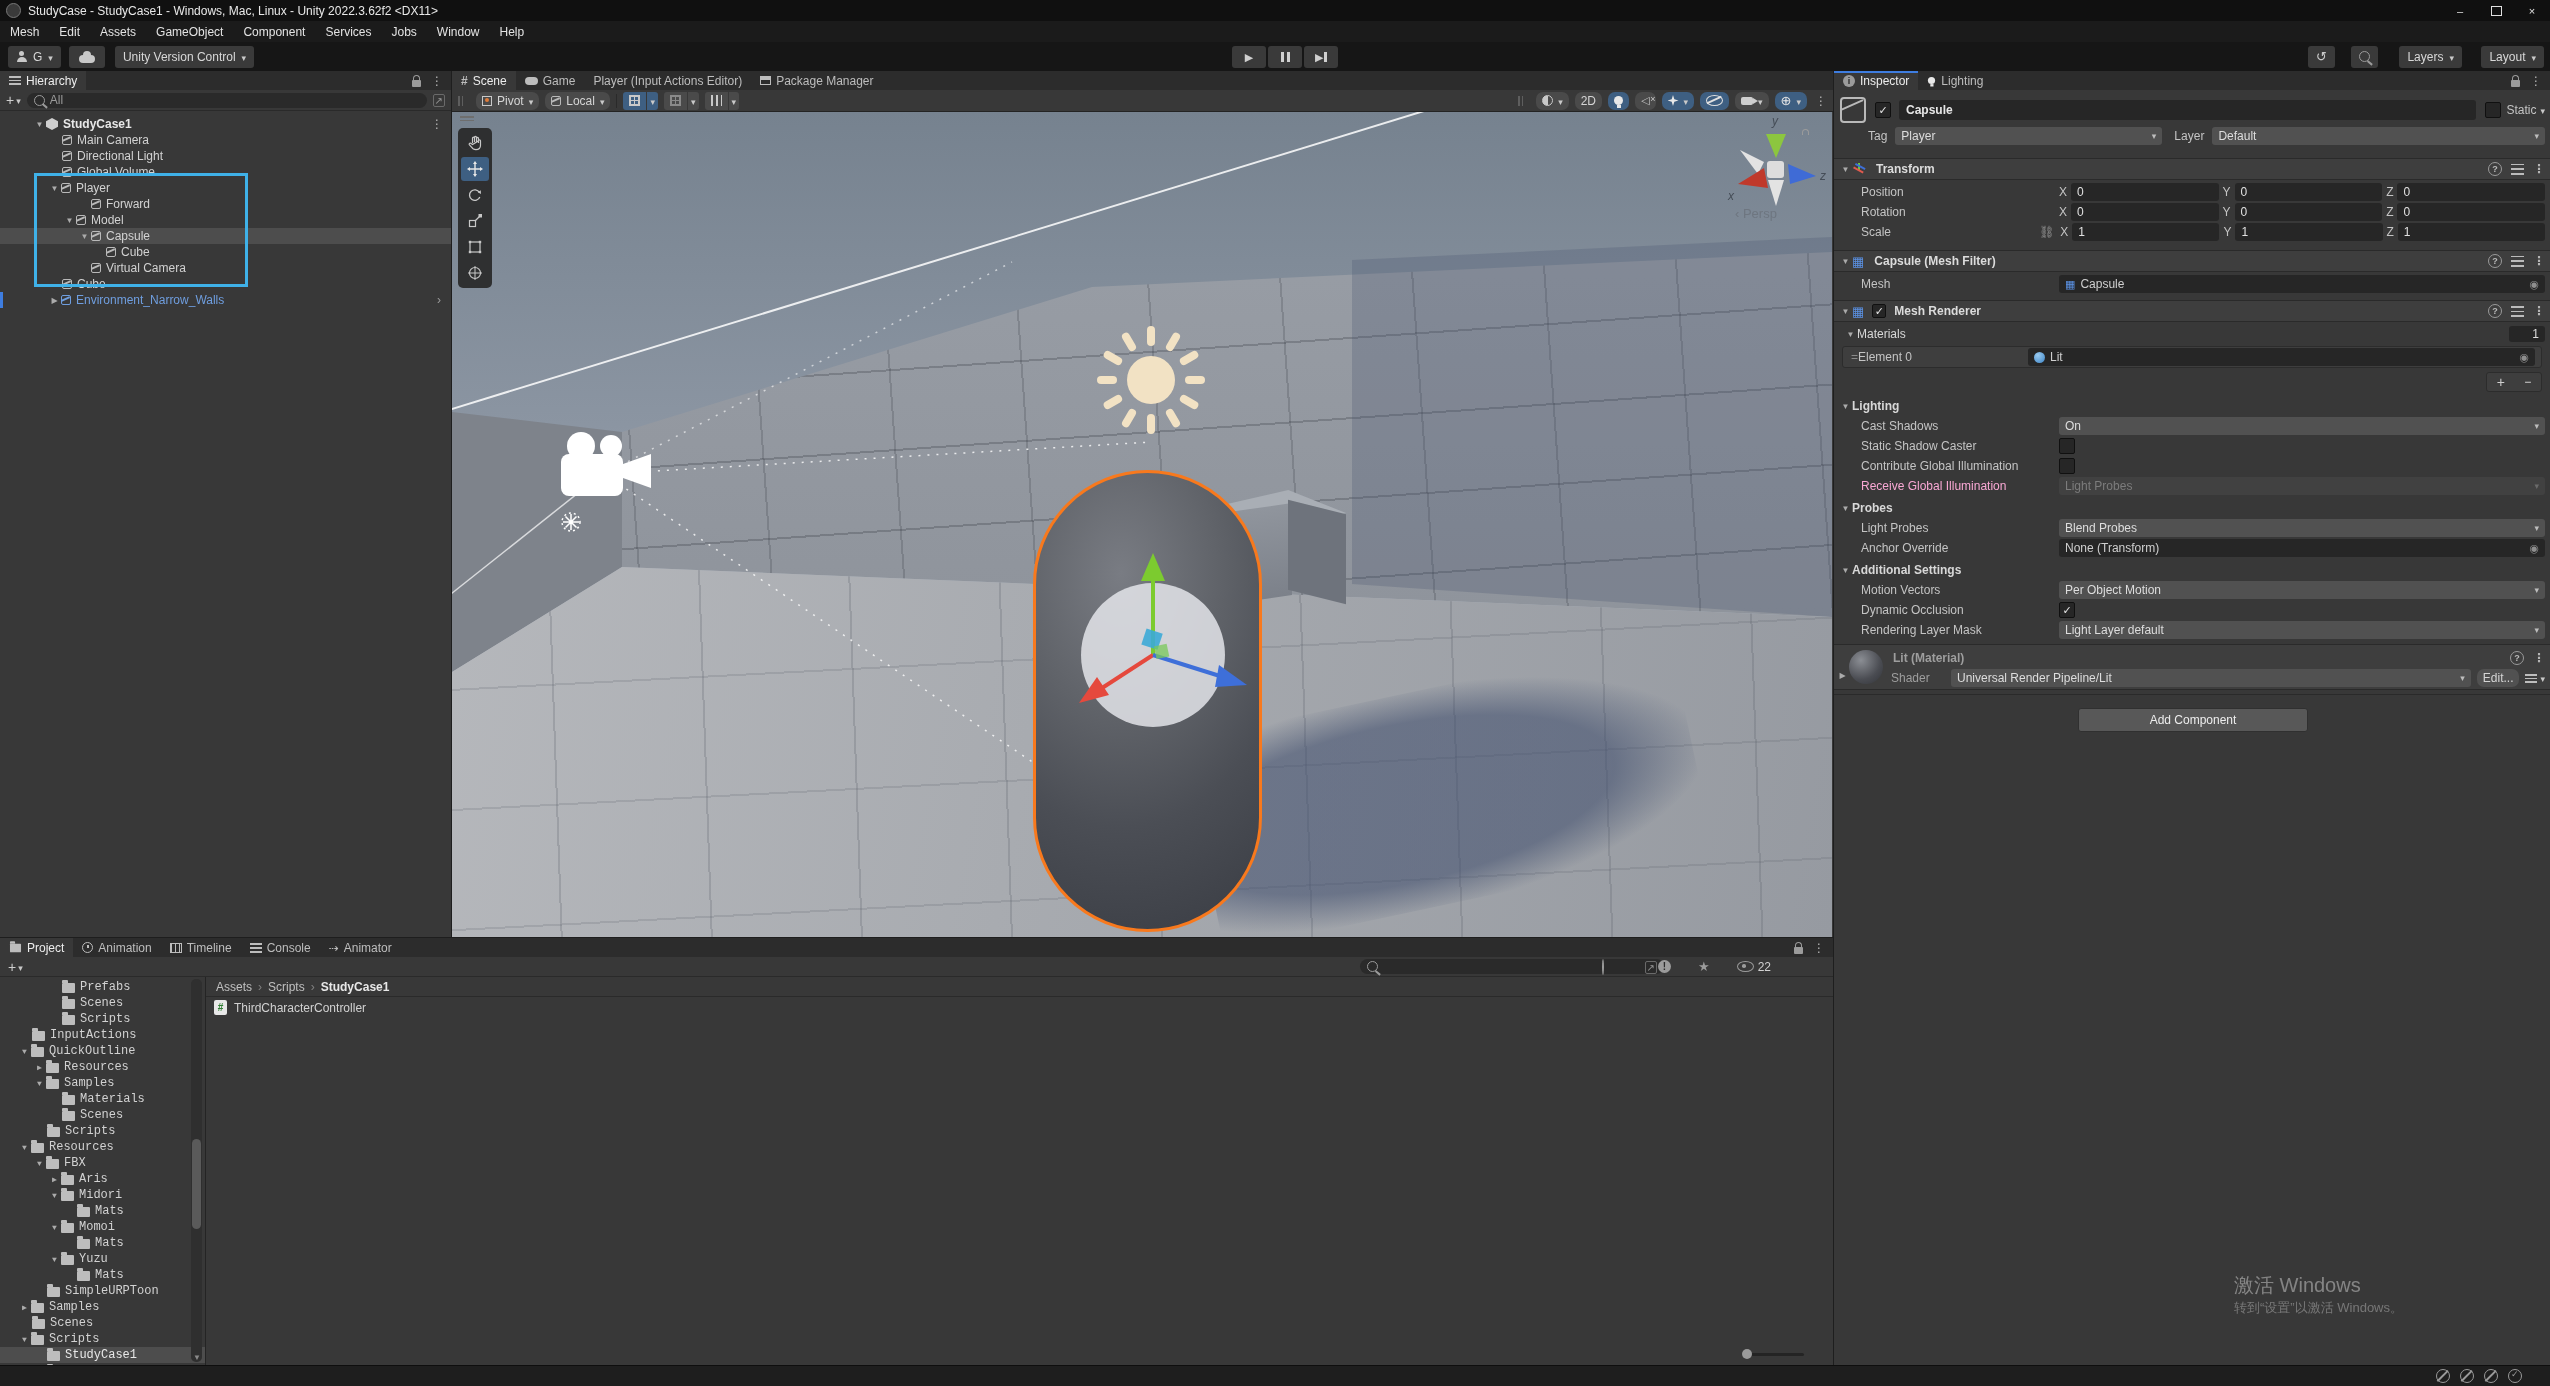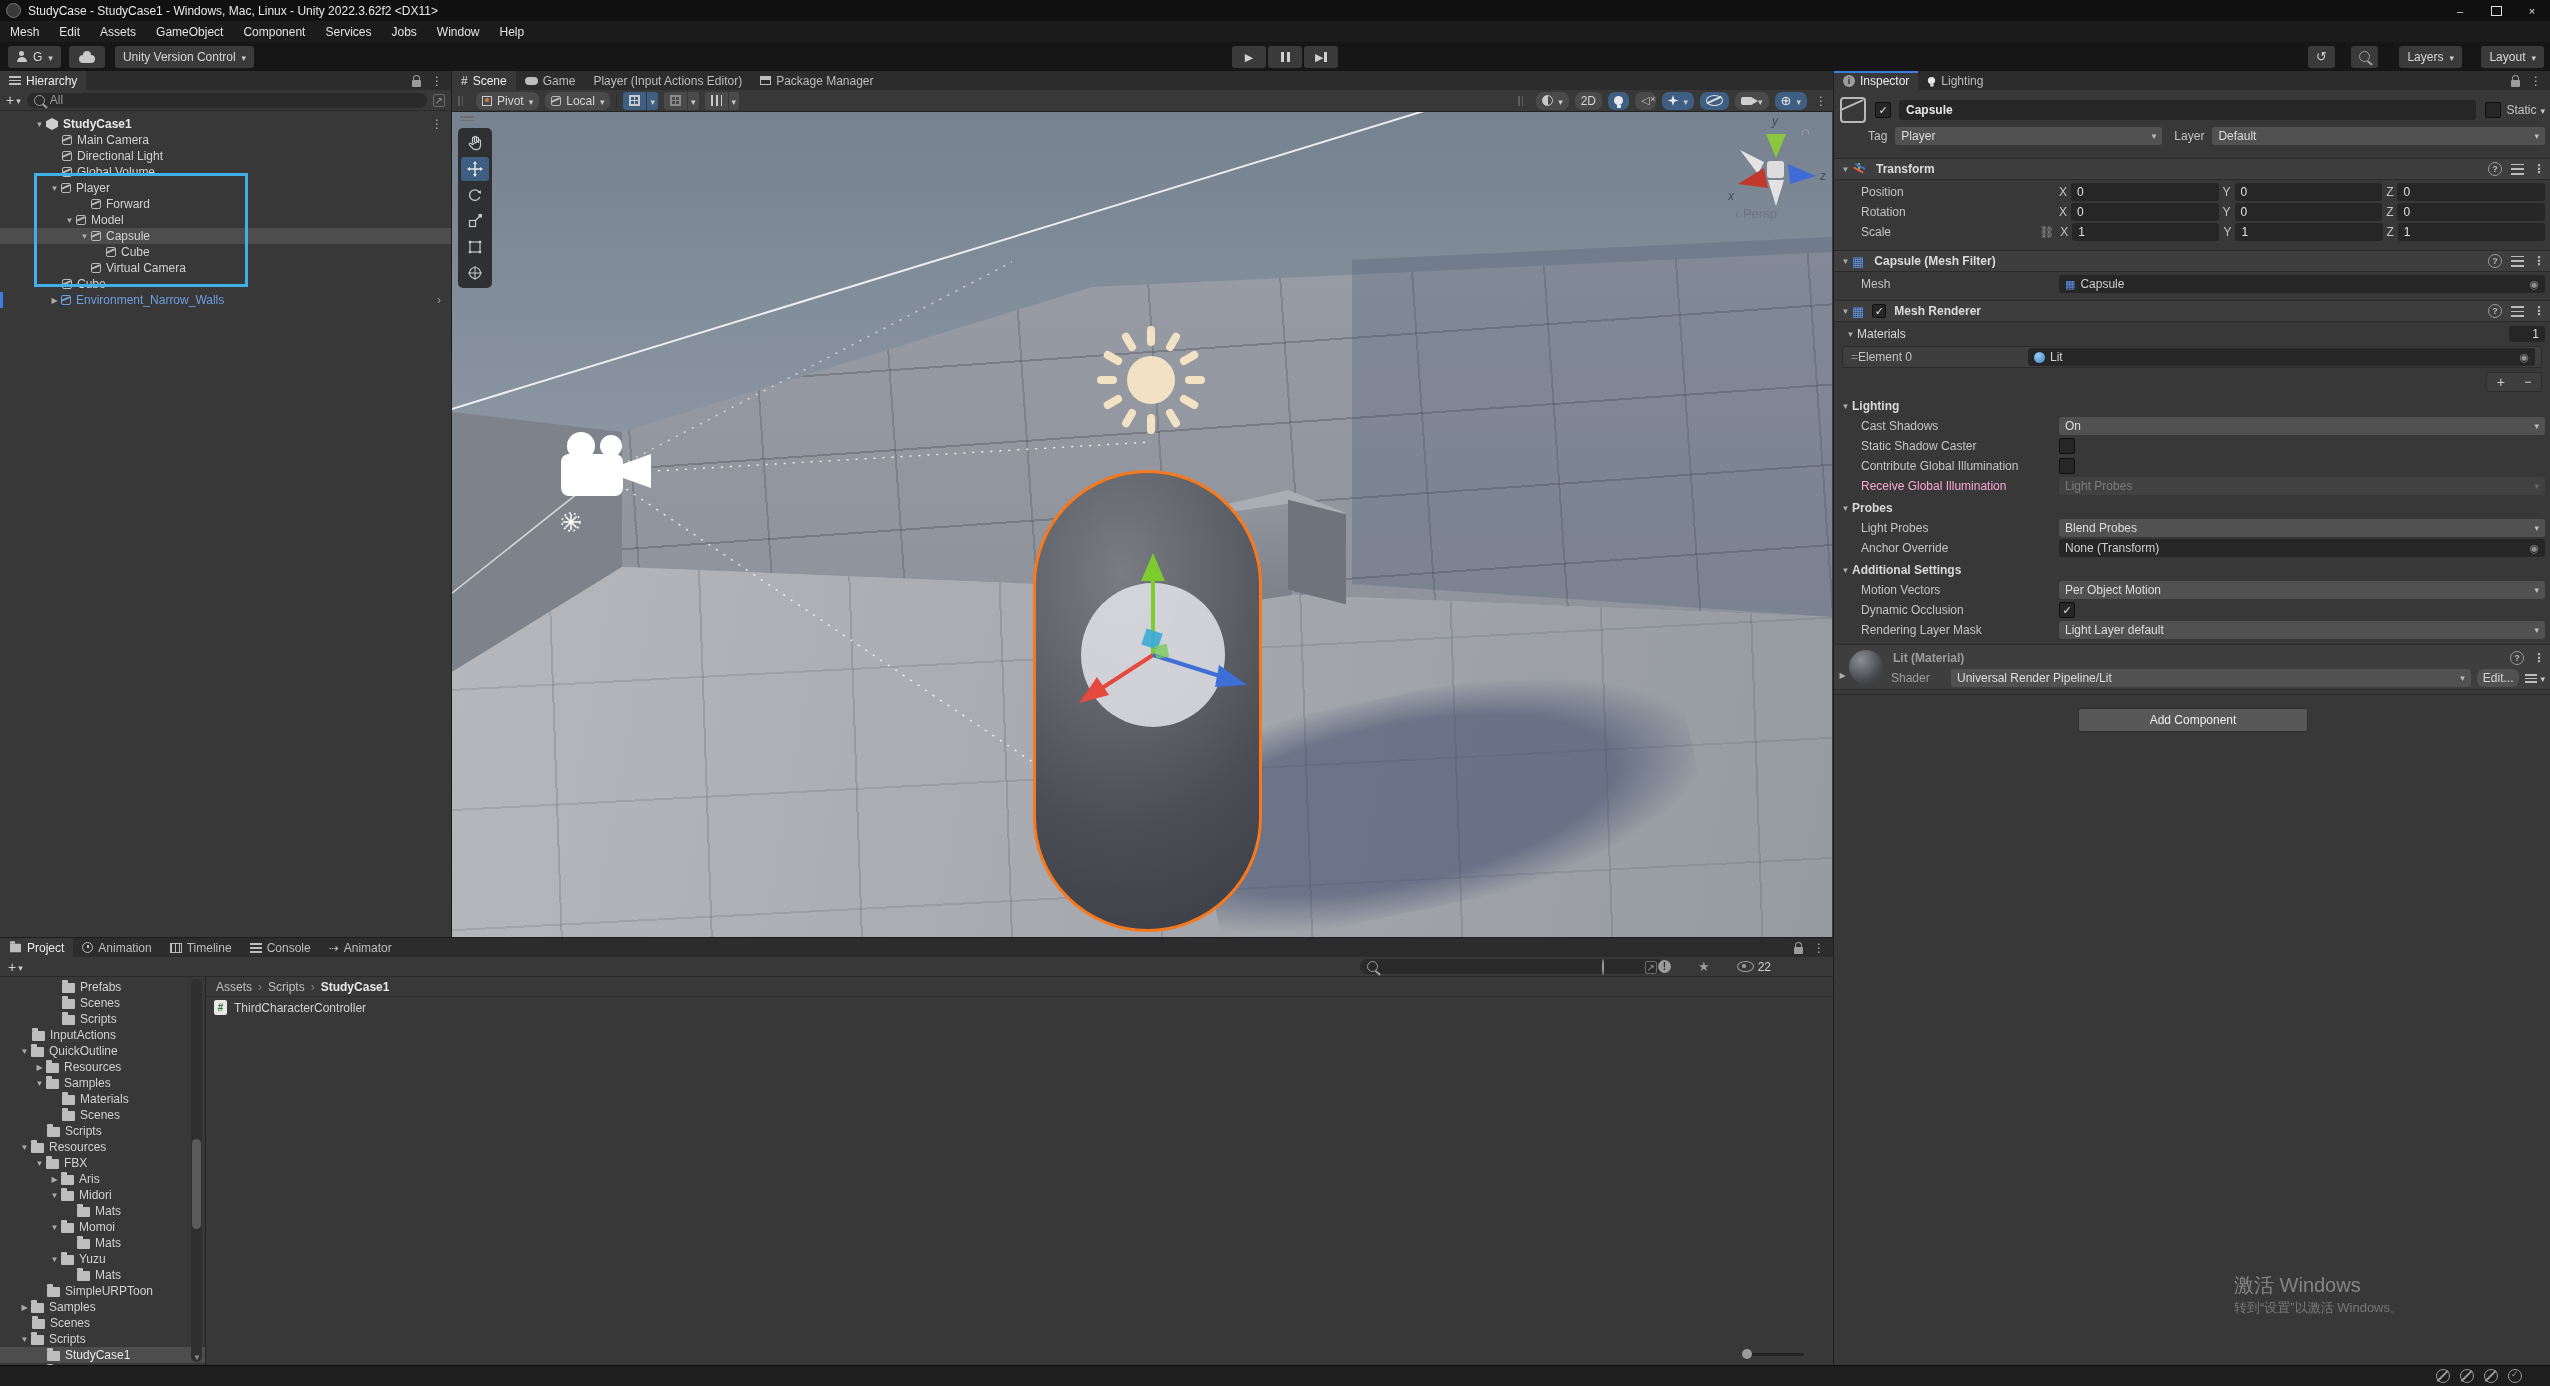--- a/index.html
+++ b/index.html
@@ -166,21 +166,21 @@
   .listbox{position:absolute;left:8px;width:700px;height:22px;background:#3E3E3E;border:1px solid #2C2C2C;border-radius:3px;display:flex;align-items:center;box-sizing:border-box;}
   .pm-box{position:absolute;width:54px;height:18px;background:#3E3E3E;border:1px solid #2C2C2C;border-radius:3px;display:flex;align-items:center;justify-content:space-around;color:#DDD;}
   .countf{width:36px;height:16px;background:#262626;border-radius:3px;color:#DDD;display:flex;align-items:center;justify-content:flex-end;padding:0 6px;box-sizing:border-box;}
   .mat-sphere{width:34px;height:34px;border-radius:50%;background:radial-gradient(circle at 35% 30%,#8B8E94,#4A4C52 60%,#323439);flex:none;}
   .addcomp{position:absolute;left:244px;top:637px;width:228px;height:22px;background:#585858;border:1px solid #303030;border-radius:3px;color:#EDEDED;display:flex;align-items:center;justify-content:center;}
   .matdot{width:11px;height:11px;border-radius:50%;background:radial-gradient(circle at 35% 30%,#9ACBF0,#3D84C6);flex:none;}
 
   
   .project{left:0;top:937px;width:1833px;height:428px;background:#383838;border-top:1px solid #1E1E1E;box-sizing:border-box;}
   .ptoolrow{height:20px;background:#383838;border-bottom:1px solid #2A2A2A;display:flex;align-items:center;padding:0 8px;gap:8px;box-sizing:border-box;}
-  .prow{position:absolute;height:16px;display:flex;align-items:center;}
+  .prow{position:absolute;height:16px;display:flex;align-items:center;font-family:Liberation Mono, monospace;}
   .prow.sel{background:#4D4D4D;}
   .prow .lbl{margin-left:5px;}
   .treediv{position:absolute;left:205px;top:39px;width:1px;bottom:0;background:#242424;}
   .crumbrow{position:absolute;left:206px;top:39px;right:0;height:20px;border-bottom:1px solid #2A2A2A;display:flex;align-items:center;padding-left:10px;gap:6px;color:#C0C0C0;box-sizing:border-box;}
   .crumb-sep::before{content:"›";color:#808080;}
   .scrollv{position:absolute;left:191px;top:41px;width:11px;height:383px;background:#2F2F2F;border-radius:5px;}
   .thumbv{position:absolute;left:1px;width:9px;background:#5A5A5A;border-radius:5px;}
   .sarr{position:absolute;left:193px;color:#8A8A8A;font-size:8px;}
   .zoomslider{position:absolute;width:62px;height:3px;background:#242424;border-radius:2px;}
   .zoomknob{position:absolute;width:10px;height:10px;border-radius:50%;background:#9A9A9A;top:-4px;left:0;}

